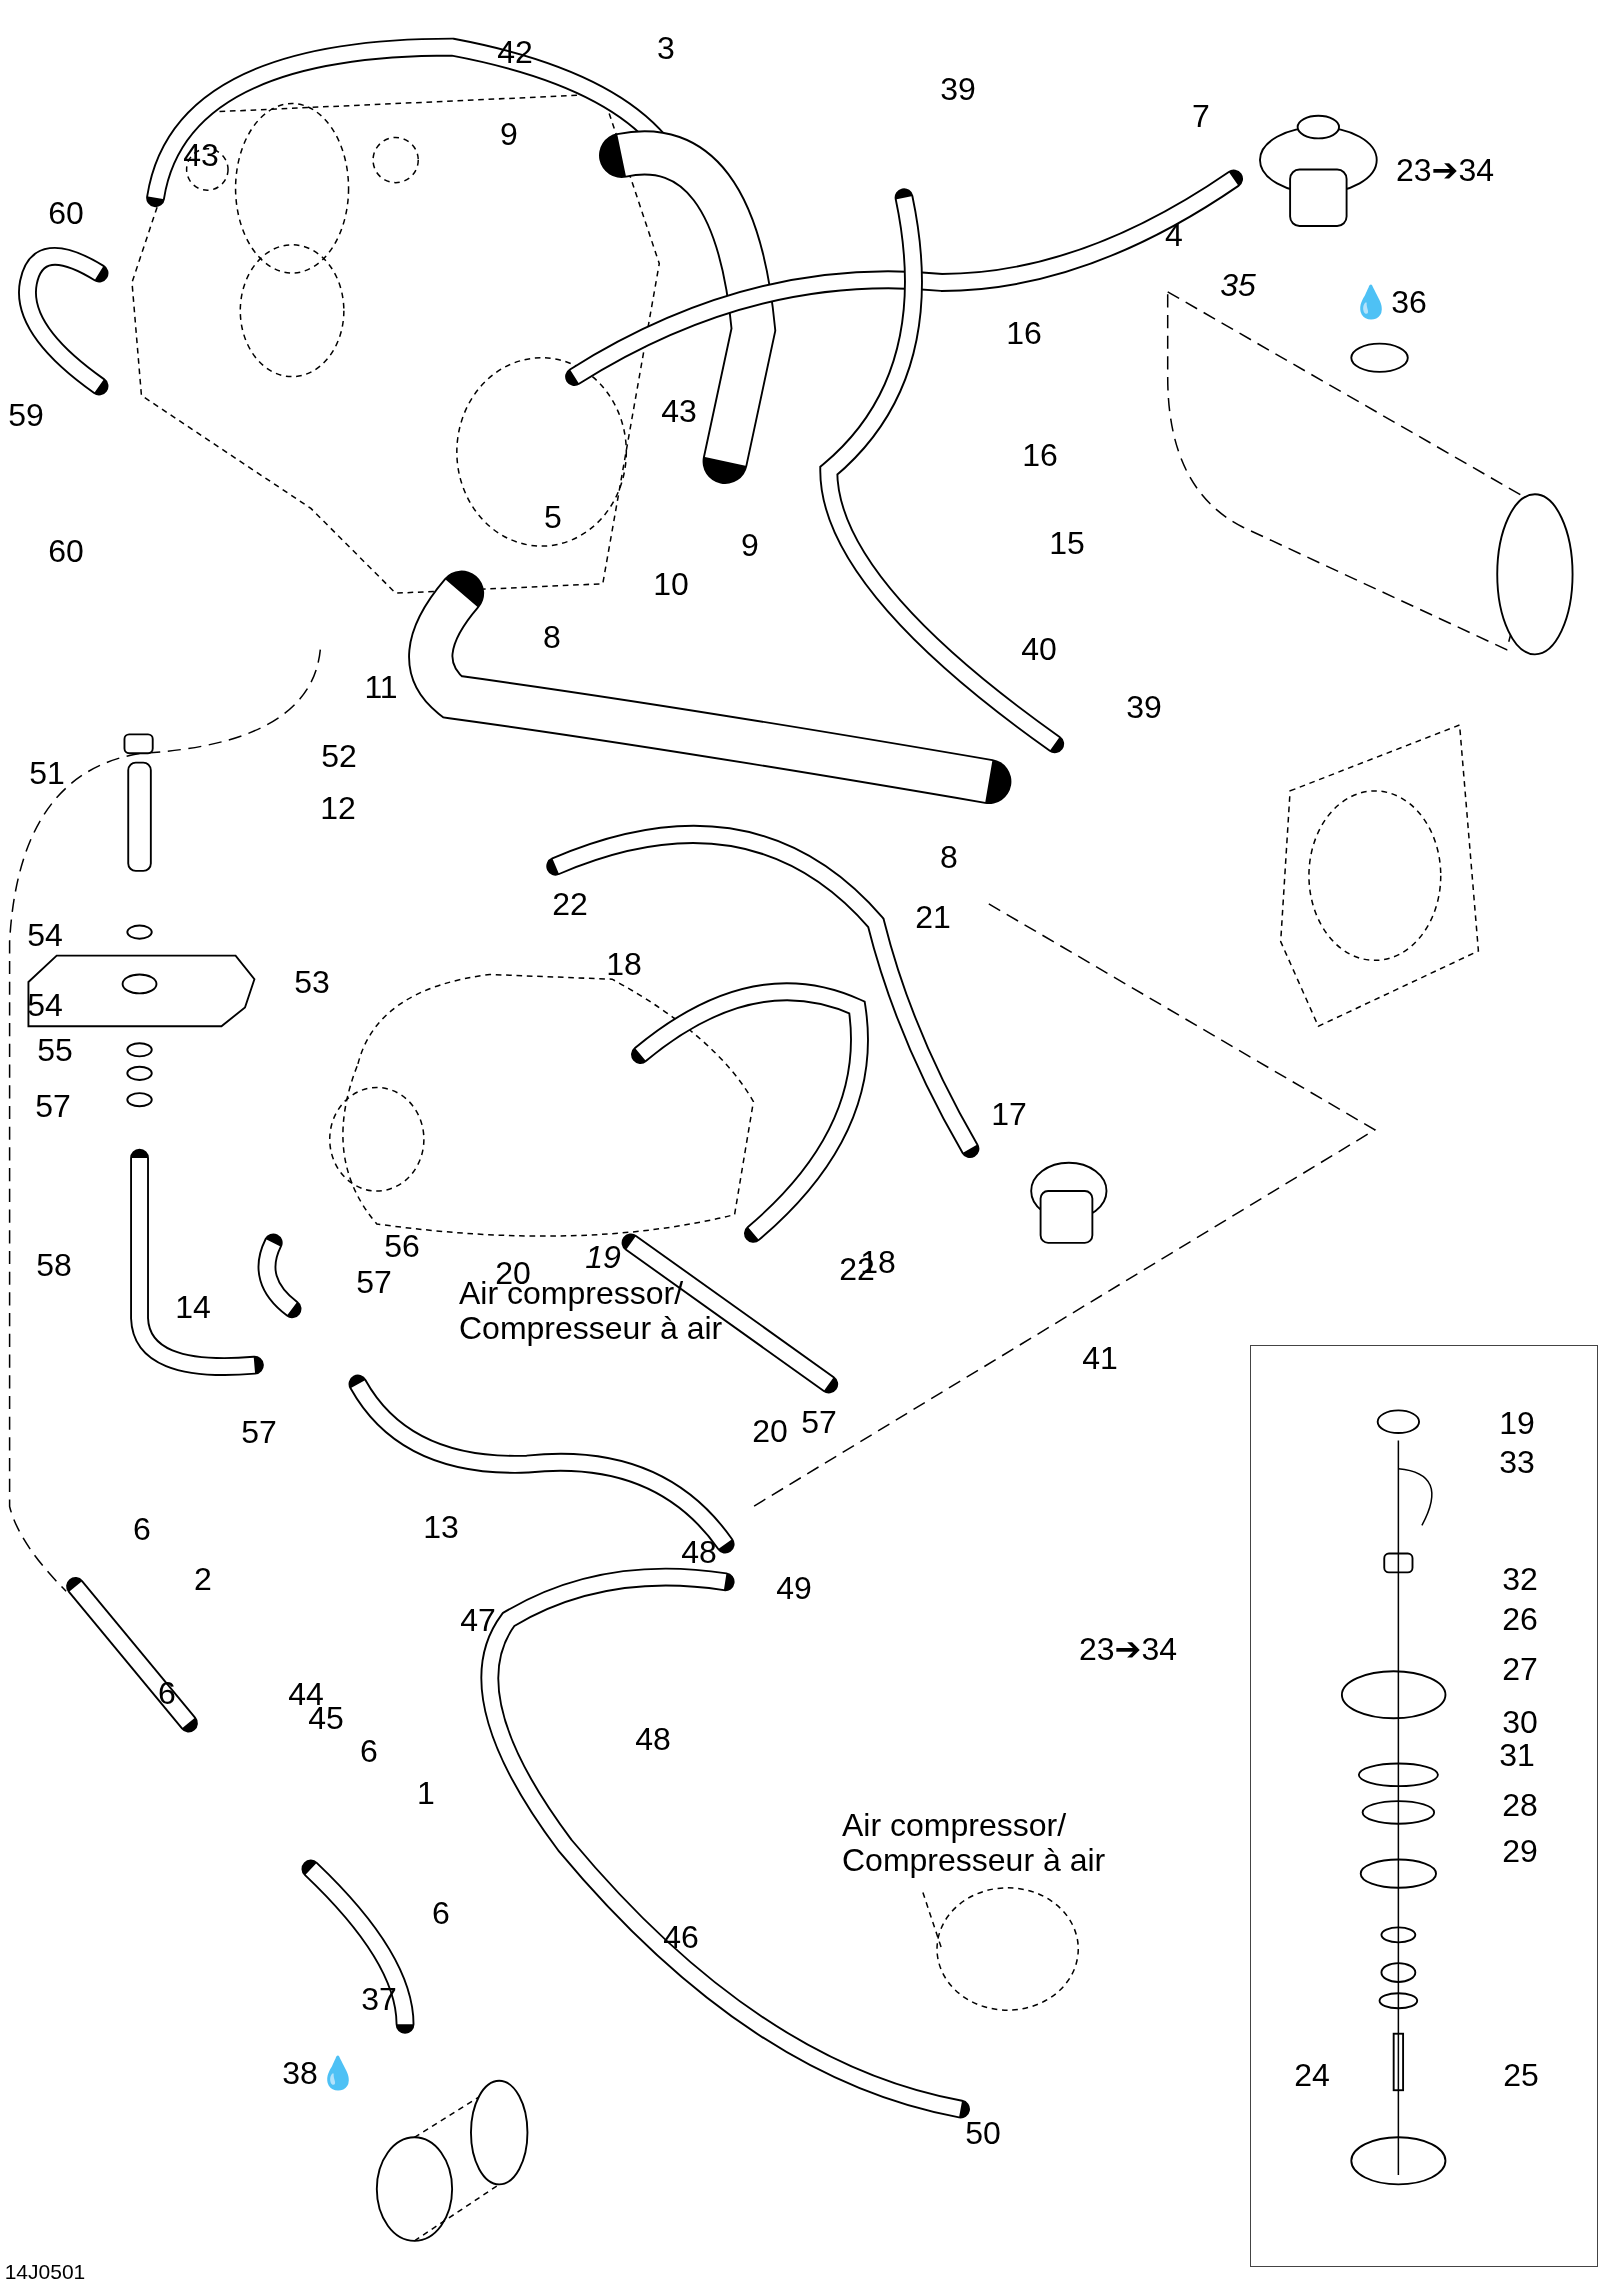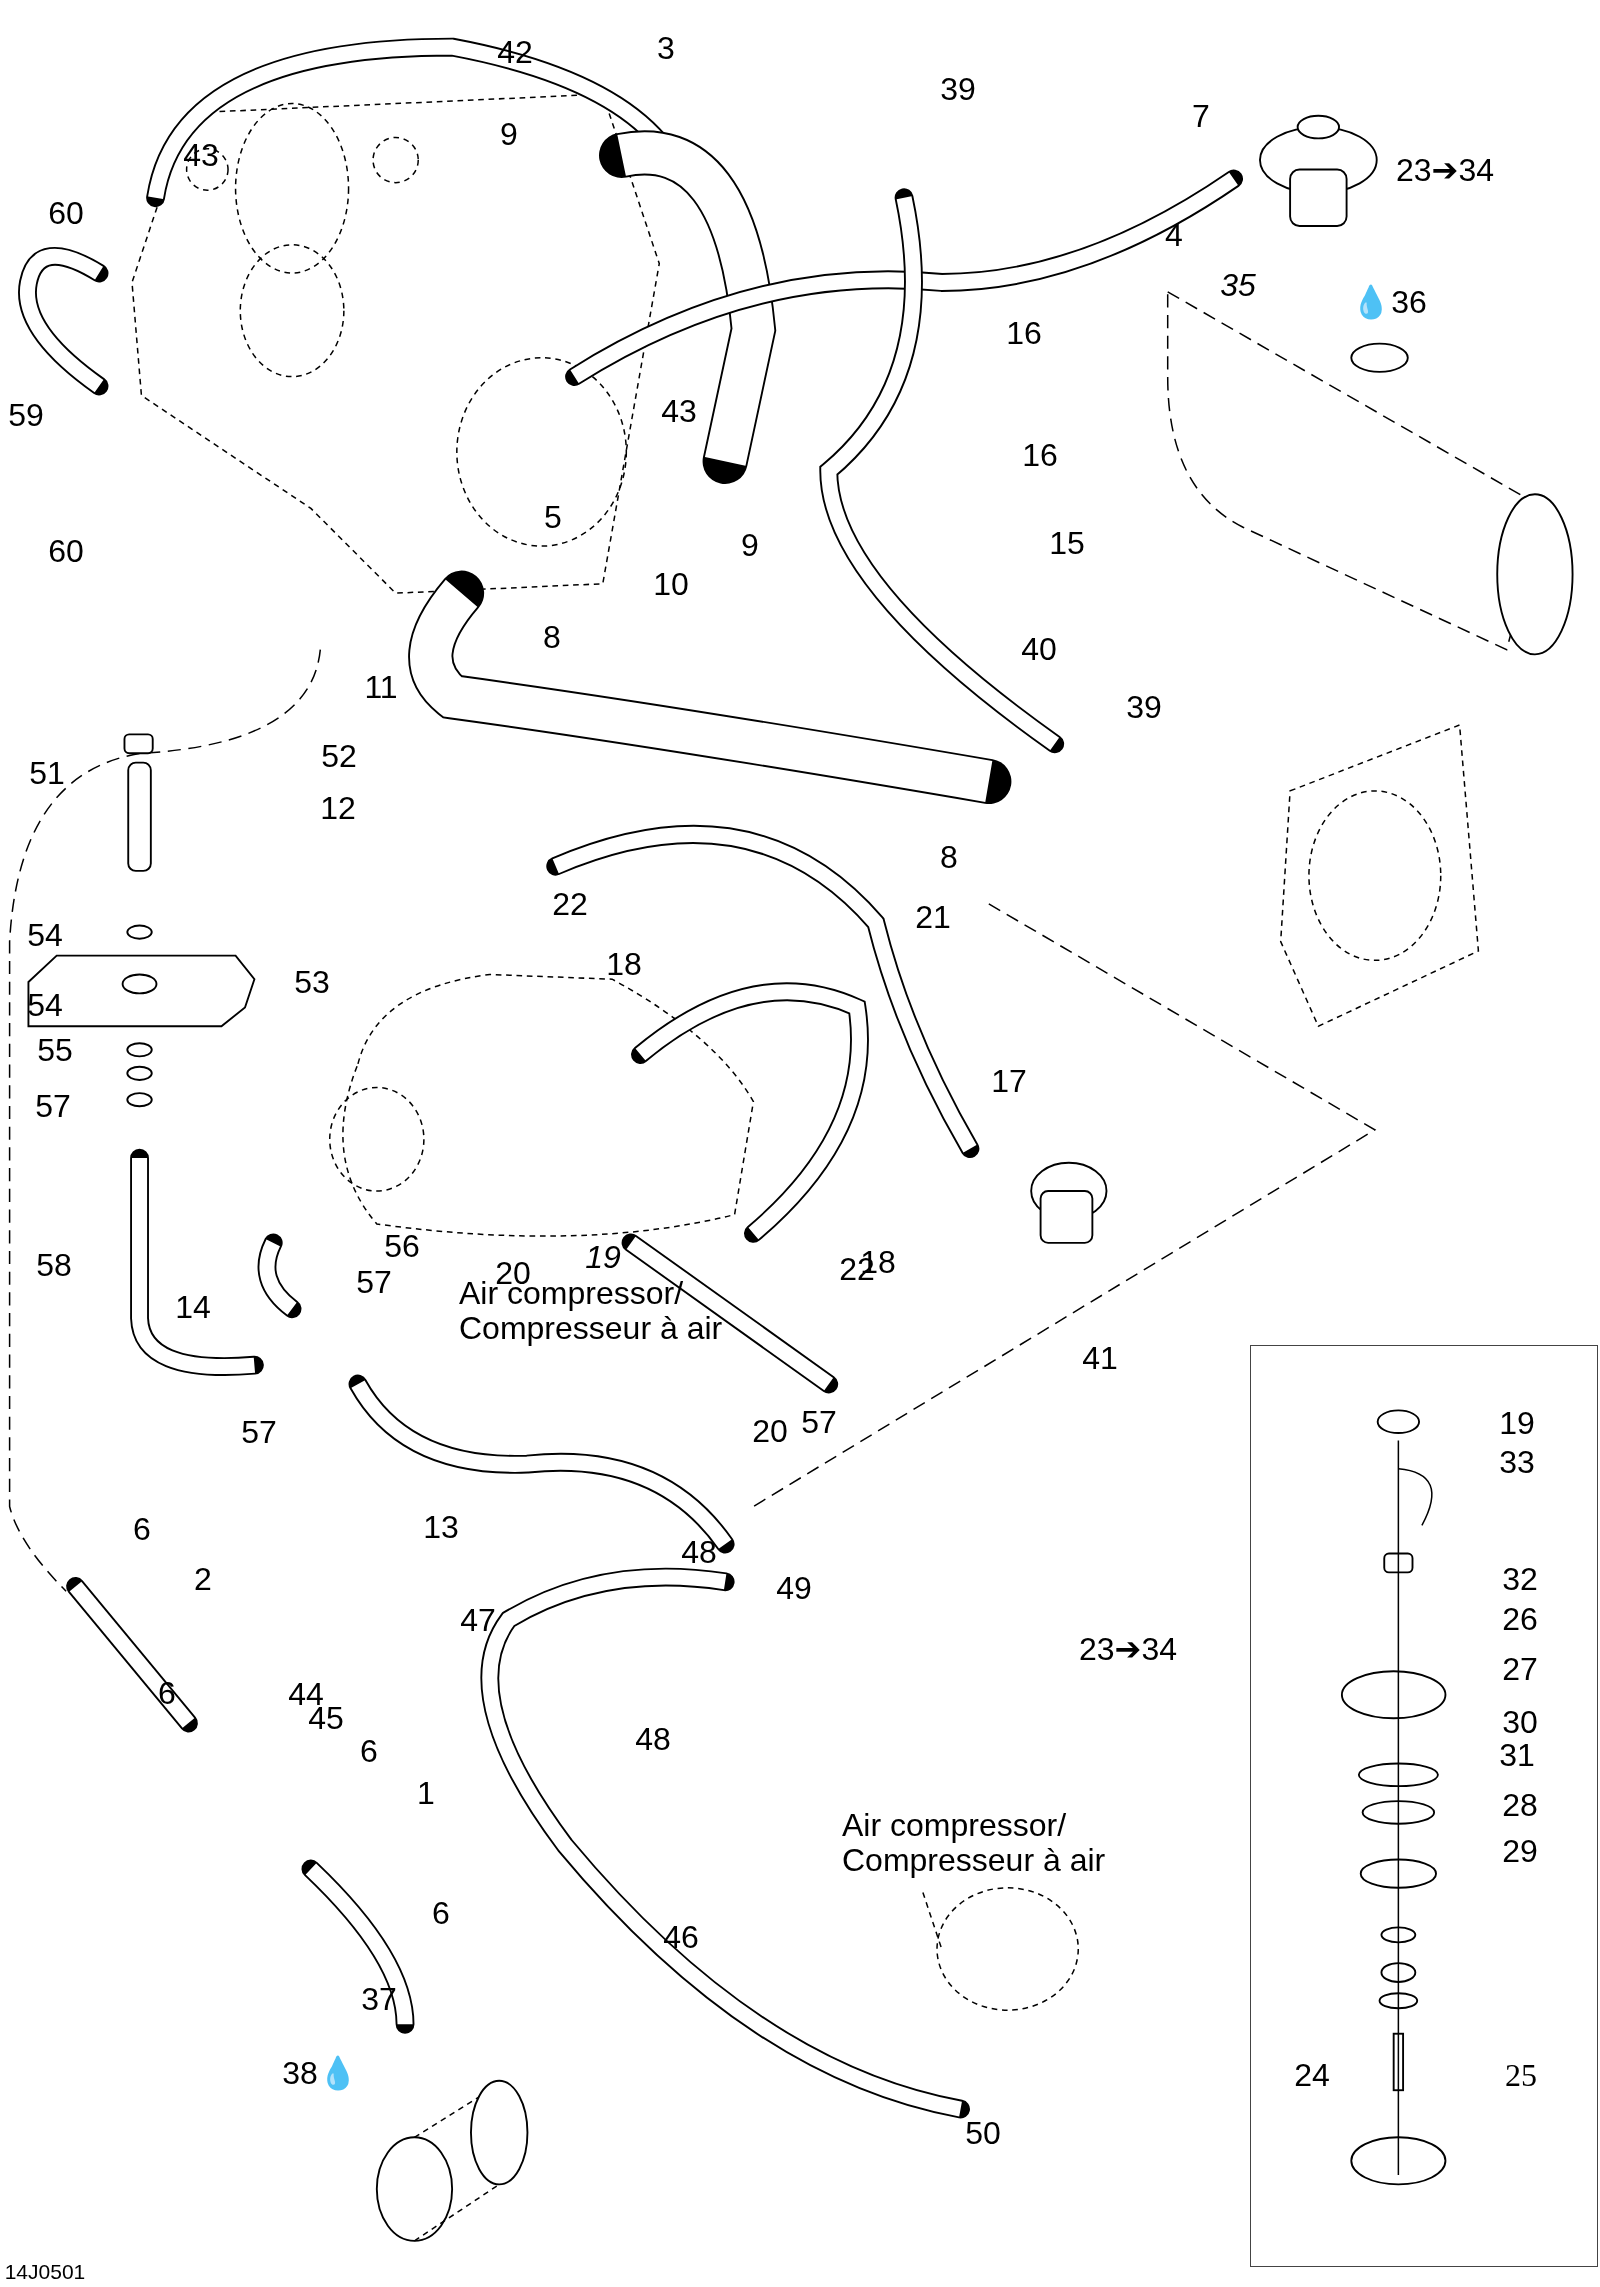--- a/index.html
+++ b/index.html
@@ -195,21 +195,21 @@
     <div class="lbl" style="left: 338px; top: 808px;">12</div>
     <div class="lbl" style="left: 949px; top: 857px;">8</div>
     <div class="lbl" style="left: 570px; top: 904px;">22</div>
     <div class="lbl" style="left: 933px; top: 917px;">21</div>
     <div class="lbl" style="left: 45px; top: 935px;">54</div>
     <div class="lbl" style="left: 312px; top: 982px;">53</div>
     <div class="lbl" style="left: 624px; top: 964px;">18</div>
     <div class="lbl" style="left: 45px; top: 1005px;">54</div>
     <div class="lbl" style="left: 55px; top: 1050px;">55</div>
     <div class="lbl" style="left: 53px; top: 1106px;">57</div>
-    <div class="lbl" style="left: 1009px; top: 1081px;">17</div>
+    <div class="lbl" style="left: 1009px; top: 1114px;">17</div>
     <div class="lbl" style="left: 54px; top: 1265px;">58</div>
     <div class="lbl" style="left: 513px; top: 1273px;">20</div>
     <div class="lbl" style="left: 603px; top: 1257px; font-style: italic;">19</div>
     <div class="lbl" style="left: 857px; top: 1269px;">22</div>
     <div class="lbl" style="left: 878px; top: 1262px;">18</div>
     <div class="lbl" style="left: 193px; top: 1307px;">14</div>
     <div class="lbl" style="left: 374px; top: 1282px;">57</div>
     <div class="lbl" style="left: 402px; top: 1246px;">56</div>
     <div class="lbl" style="left: 770px; top: 1431px;">20</div>
     <div class="lbl" style="left: 1100px; top: 1358px;">41</div>
@@ -234,21 +234,21 @@
     <div class="lbl" style="left: 653px; top: 1739px;">48</div>
     <div class="lbl" style="left: 1520px; top: 1722px;">30</div>
     <div class="lbl" style="left: 1517px; top: 1755px;">31</div>
     <div class="lbl" style="left: 426px; top: 1793px;">1</div>
     <div class="lbl" style="left: 1520px; top: 1805px;">28</div>
     <div class="lbl" style="left: 1520px; top: 1851px;">29</div>
     <div class="lbl" style="left: 441px; top: 1913px;">6</div>
     <div class="lbl" style="left: 681px; top: 1937px;">46</div>
     <div class="lbl" style="left: 379px; top: 1999px;">37</div>
     <div class="lbl" style="left: 1312px; top: 2075px;">24</div>
-    <div class="lbl" style="left: 1521px; top: 2075px; font-family: Liberation Serif, serif;">25</div>
+    <div class="lbl" style="left: 1521px; top: 2075px;">25</div>
     <div class="lbl" style="left: 320px; top: 2073px;">38💧</div>
     <div class="lbl" style="left: 983px; top: 2133px;">50</div>
   </div>
 
 <div class="note" style="left:459px;top:1276px;">
   <div>Air compressor/</div>
   <div>Compresseur à air</div>
 </div>
 <div class="note" style="left:842px;top:1808px;">
   <div>Air compressor/</div>

